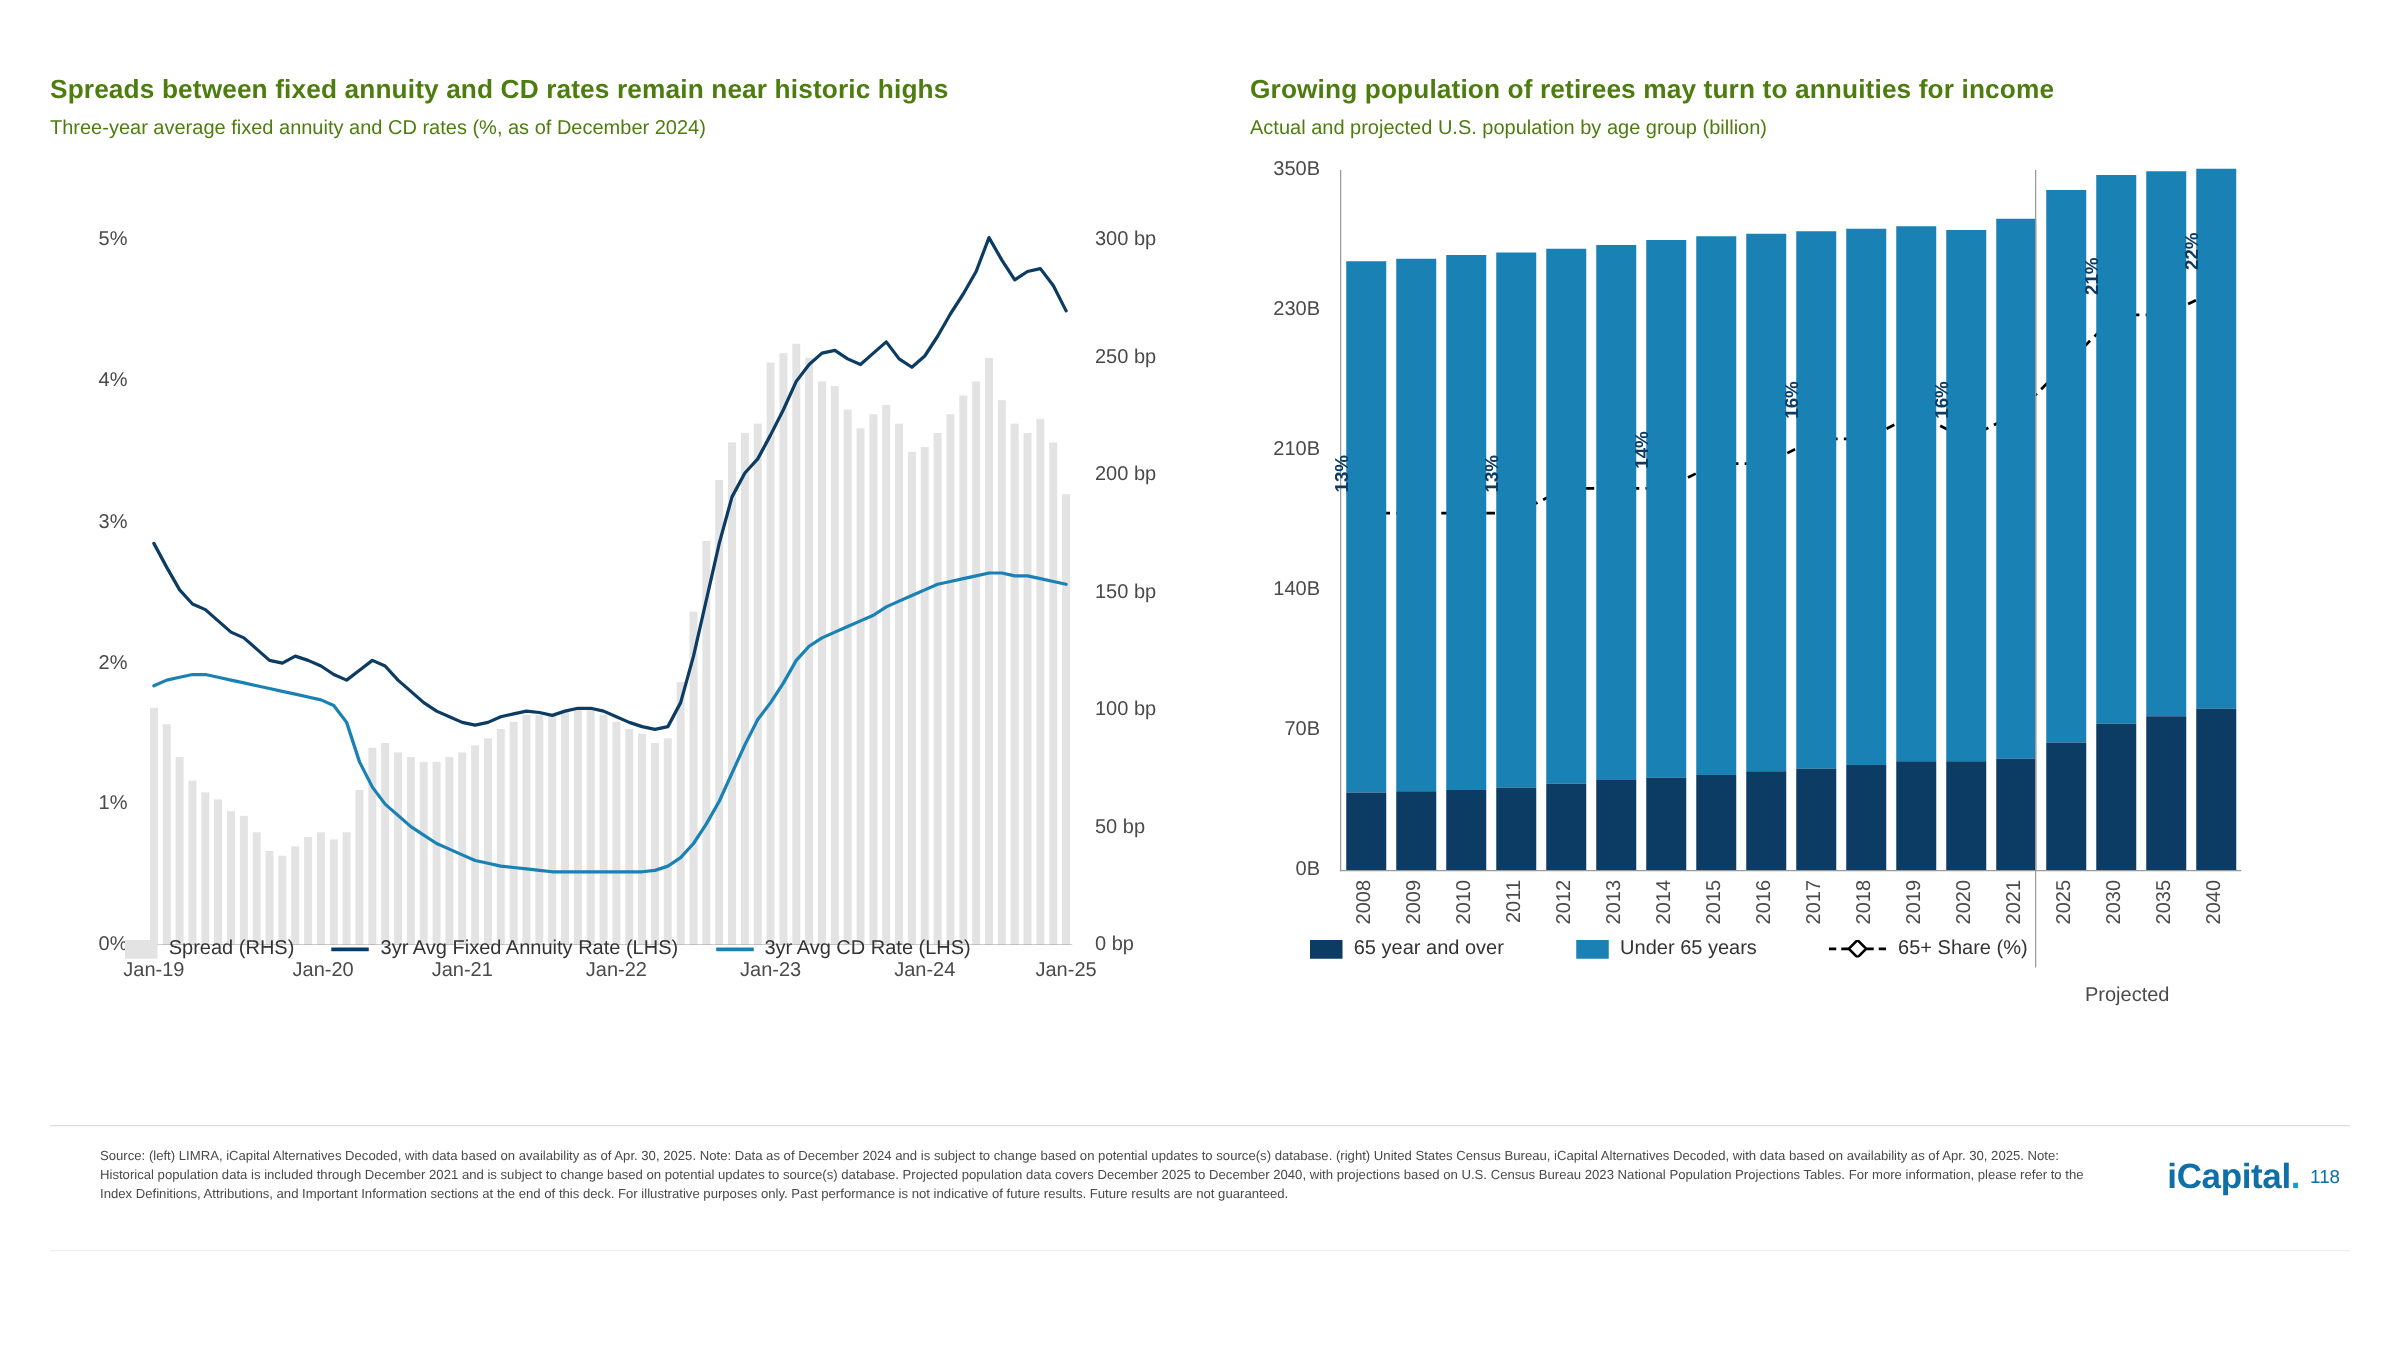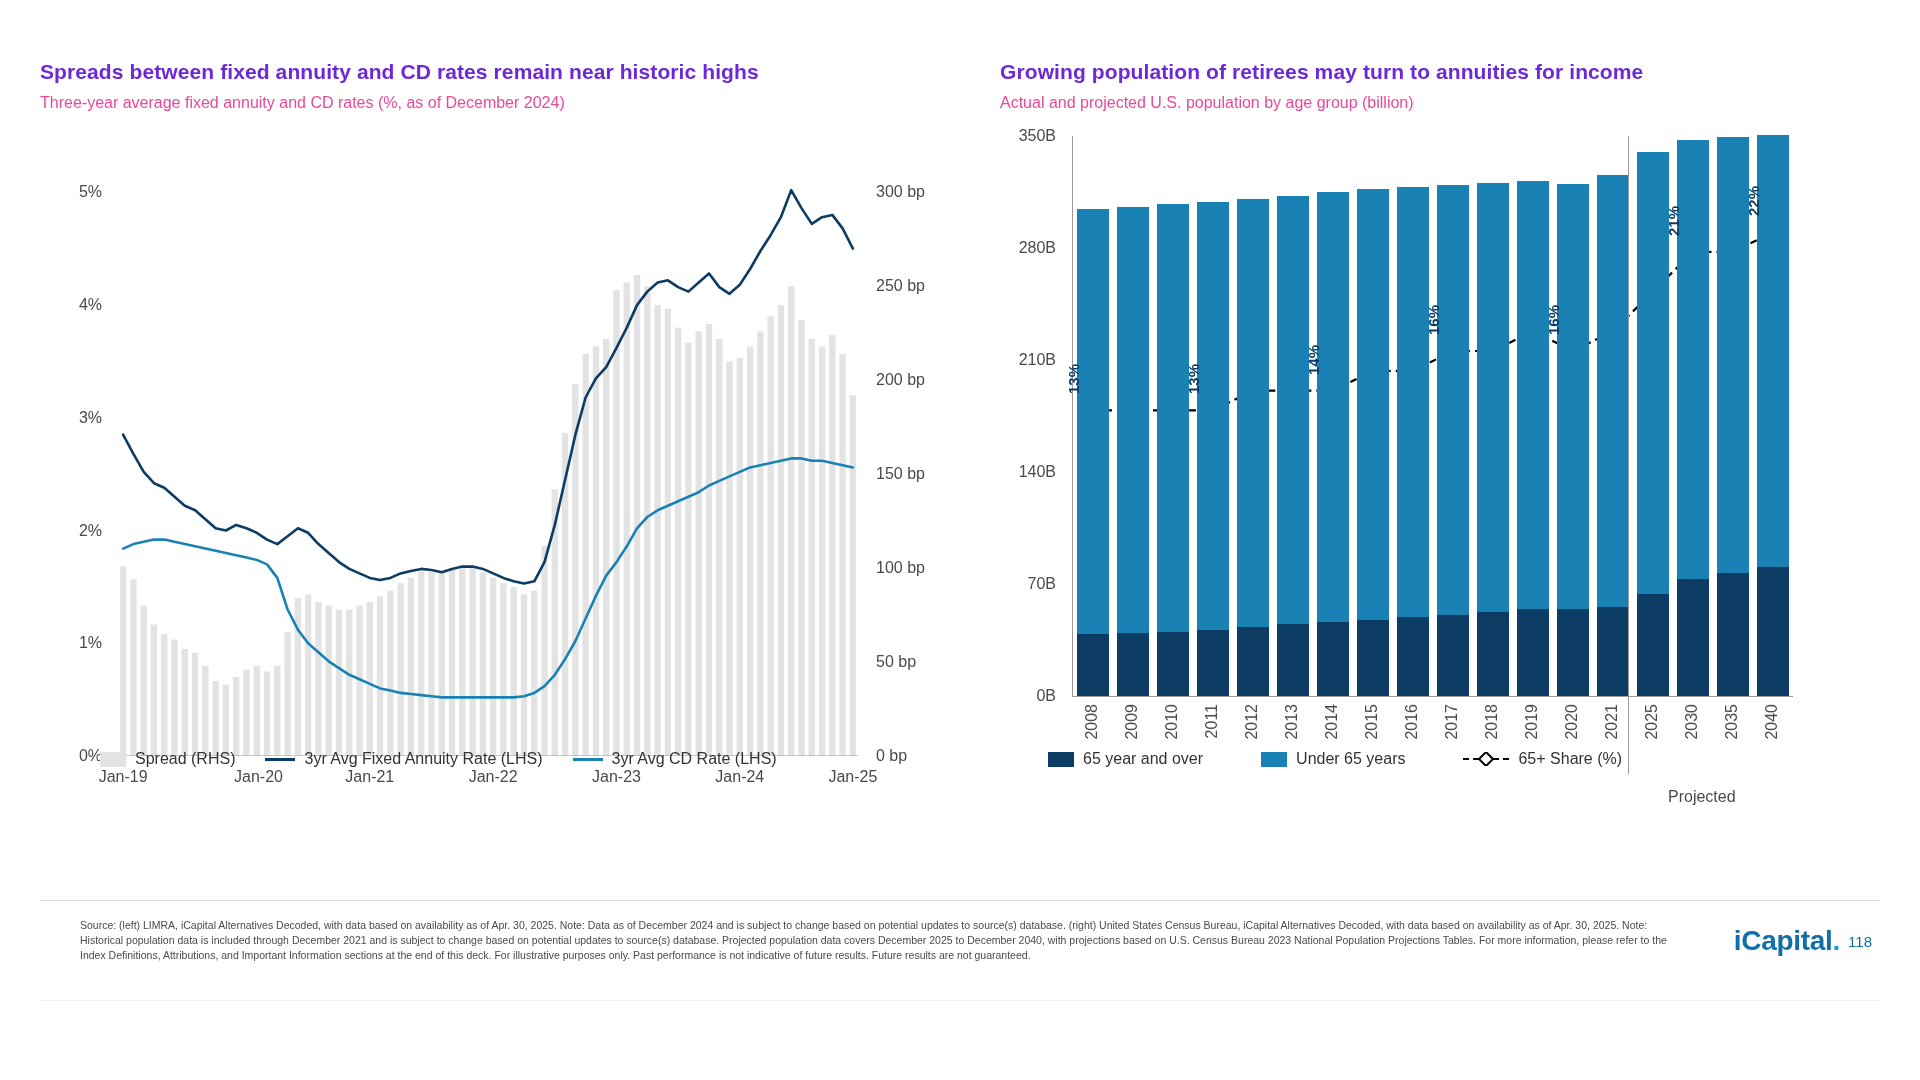--- a/index.html
+++ b/index.html
@@ -20,28 +20,28 @@
   }
   .panel {
     position: absolute;
     top: 60px;
   }
   .panel-left { left: 40px; width: 930px; }
   .panel-right { left: 1000px; width: 880px; }
 
   .title {
     font-size: 21px;
-    color: #6d28d9;
+    color: #4d7c0f;
     font-weight: 600;
     letter-spacing: .1px;
     margin: 0 0 10px 0;
   }
   .subtitle {
     font-size: 16px;
-    color: #ec4899;
+    color: #4d7c0f;
     margin: 0 0 14px 0;
   }
 
   
   .chart-left {
     position: relative;
     width: 900px;
     height: 620px;
     margin-top: 6px;
   }
@@ -320,21 +320,21 @@
   <div class="panel panel-right">
     <h2 class="title">Growing population of retirees may turn to annuities for income</h2>
     <div class="subtitle">Actual and projected U.S. population by age group (billion)</div>
 
     <div class="chart-right">
       <div class="axis-left-labels" style="left:0;width:64px;" id="ryaxis2">
           <div class="ytick" style="top: 560px; right: 8px;">0B</div>
           <div class="ytick" style="top: 448px; right: 8px;">70B</div>
           <div class="ytick" style="top: 336px; right: 8px;">140B</div>
           <div class="ytick" style="top: 224px; right: 8px;">210B</div>
-          <div class="ytick" style="top: 112px; right: 8px;">280B</div>
+          <div class="ytick" style="top: 112px; right: 8px;">230B</div>
           <div class="ytick" style="top: 0px; right: 8px;">350B</div>
         </div>
       <div class="plot-right" id="rplot">
         <svg id="rsvg" width="720" height="560" style="position:absolute;left:0;top:0;pointer-events:none;">
             <path d="M20.0 274.4 L60.0 274.4 L100.0 274.4 L140.0 274.4 L180.0 254.6 L220.0 254.6 L260.0 254.6 L300.0 234.8 L340.0 234.8 L380.0 215.0 L420.0 215.0 L460.0 195.1 L500.0 215.0 L540.0 195.1 L580.0 155.5 L620.0 115.9 L660.0 115.9 L700.0 96.1" fill="none" stroke="#000" stroke-width="2.2" stroke-dasharray="7 5"></path>
             <polygon points="20,266.4 28,274.4 20,282.4 12,274.4" fill="#fff" stroke="#000" stroke-width="2"></polygon>
             <polygon points="60,266.4 68,274.4 60,282.4 52,274.4" fill="#fff" stroke="#000" stroke-width="2"></polygon>
             <polygon points="100,266.4 108,274.4 100,282.4 92,274.4" fill="#fff" stroke="#000" stroke-width="2"></polygon>
             <polygon points="140,266.4 148,274.4 140,282.4 132,274.4" fill="#fff" stroke="#000" stroke-width="2"></polygon>
             <polygon points="180,246.58461538461535 188,254.58461538461535 180,262.58461538461535 172,254.58461538461535" fill="#fff" stroke="#000" stroke-width="2"></polygon>

